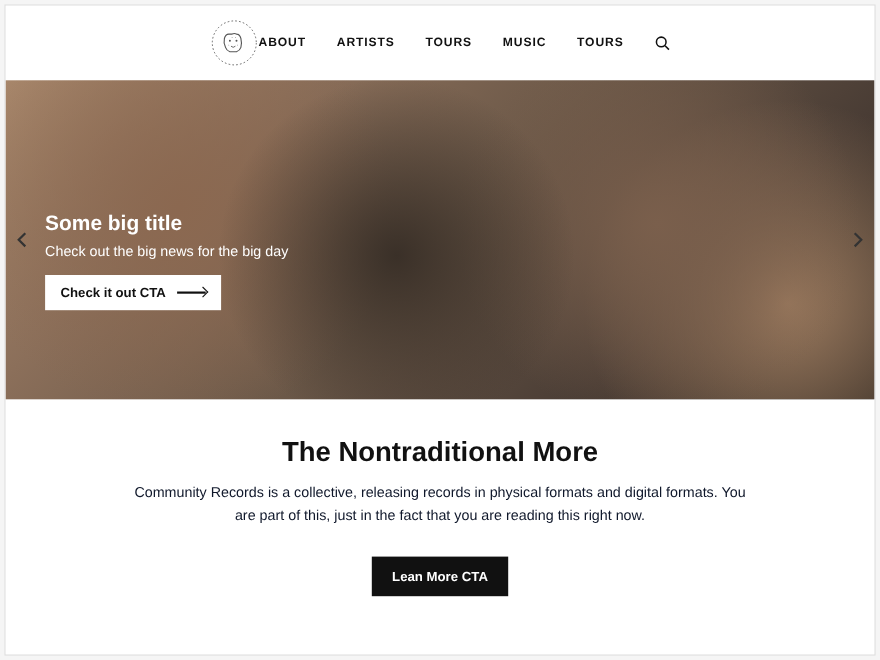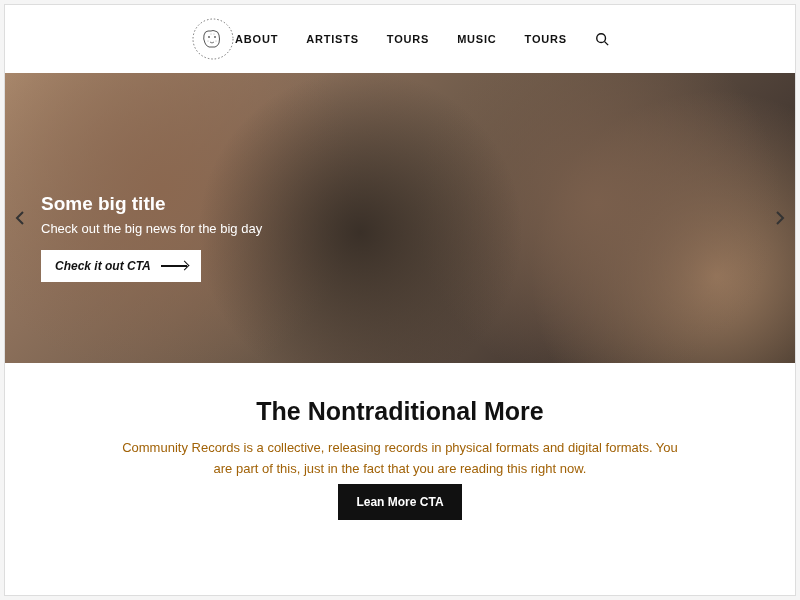--- a/index.html
+++ b/index.html
@@ -8,29 +8,29 @@
 .header { display: flex; align-items: center; justify-content: center; padding: 12px 28px; }
 .logo { width: 44px; height: 44px; }
 .nav { display: flex; align-items: center; gap: 28px; }
 .nav a { font-size: 11px; font-weight: 700; letter-spacing: 0.8px; color: #111; text-decoration: none; cursor: pointer; }
 .search-icon { width: 14px; height: 14px; cursor: pointer; }
 .hero { position: relative; height: 290px; background: linear-gradient(135deg, #a8876b 0%, #8b6f5a 25%, #6b5848 50%, #4a3d35 75%, #2d2620 100%); overflow: hidden; }
 .hero::before { content: ""; position: absolute; inset: 0; background: radial-gradient(circle at 45% 55%, #3a3028 0%, transparent 35%), radial-gradient(circle at 20% 40%, #8b6850 0%, transparent 30%), radial-gradient(circle at 75% 45%, #7a5f4c 0%, transparent 30%), radial-gradient(circle at 90% 70%, #9b7a5e 0%, transparent 25%); }
 .hero-content { position: absolute; left: 36px; top: 120px; z-index: 2; color: #fff; }
 .hero-title { font-size: 19px; font-weight: 700; margin-bottom: 6px; }
 .hero-sub { font-size: 13px; font-weight: 400; margin-bottom: 14px; }
-.hero-cta { display: inline-flex; align-items: center; gap: 10px; background: #fff; color: #111; font-size: 12px; font-weight: 600; padding: 9px 14px; border: none; cursor: pointer; font-style: italic; }
+.hero-cta { display: inline-flex; align-items: center; gap: 10px; background: #fff; color: #111; font-size: 12px; font-weight: 600; padding: 9px 14px; border: none; cursor: pointer; }
 .arrow-line { display: inline-block; width: 26px; height: 1.5px; background: #111; position: relative; }
 .arrow-line::after { content: ""; position: absolute; right: -1px; top: -3px; border: solid #111; border-width: 0 1.5px 1.5px 0; padding: 3px; transform: rotate(-45deg); }
 .chev { position: absolute; top: 50%; transform: translateY(-50%); width: 18px; height: 18px; cursor: pointer; z-index: 3; }
 .chev-left { left: 6px; }
 .chev-right { right: 6px; }
 .about { text-align: center; padding: 34px 80px 24px; }
 .about-title { font-size: 25px; font-weight: 700; color: #111; margin-bottom: 12px; }
-.about-body { font-size: 13px; line-height: 1.6; color: #a16207; max-width: 560px; margin: 0 auto 4px; }
+.about-body { font-size: 13px; line-height: 1.6; color: #0f172a; max-width: 560px; margin: 0 auto 26px; }
 .about-cta { display: inline-block; background: #111; color: #fff; font-size: 12px; font-weight: 600; padding: 11px 18px; border: none; cursor: pointer; text-align: center; }
 </style>
 </head>
 <body>
 
 <div class="page">
 
   <header class="header">
     <div class="logo">
       <svg viewBox="0 0 44 44">

